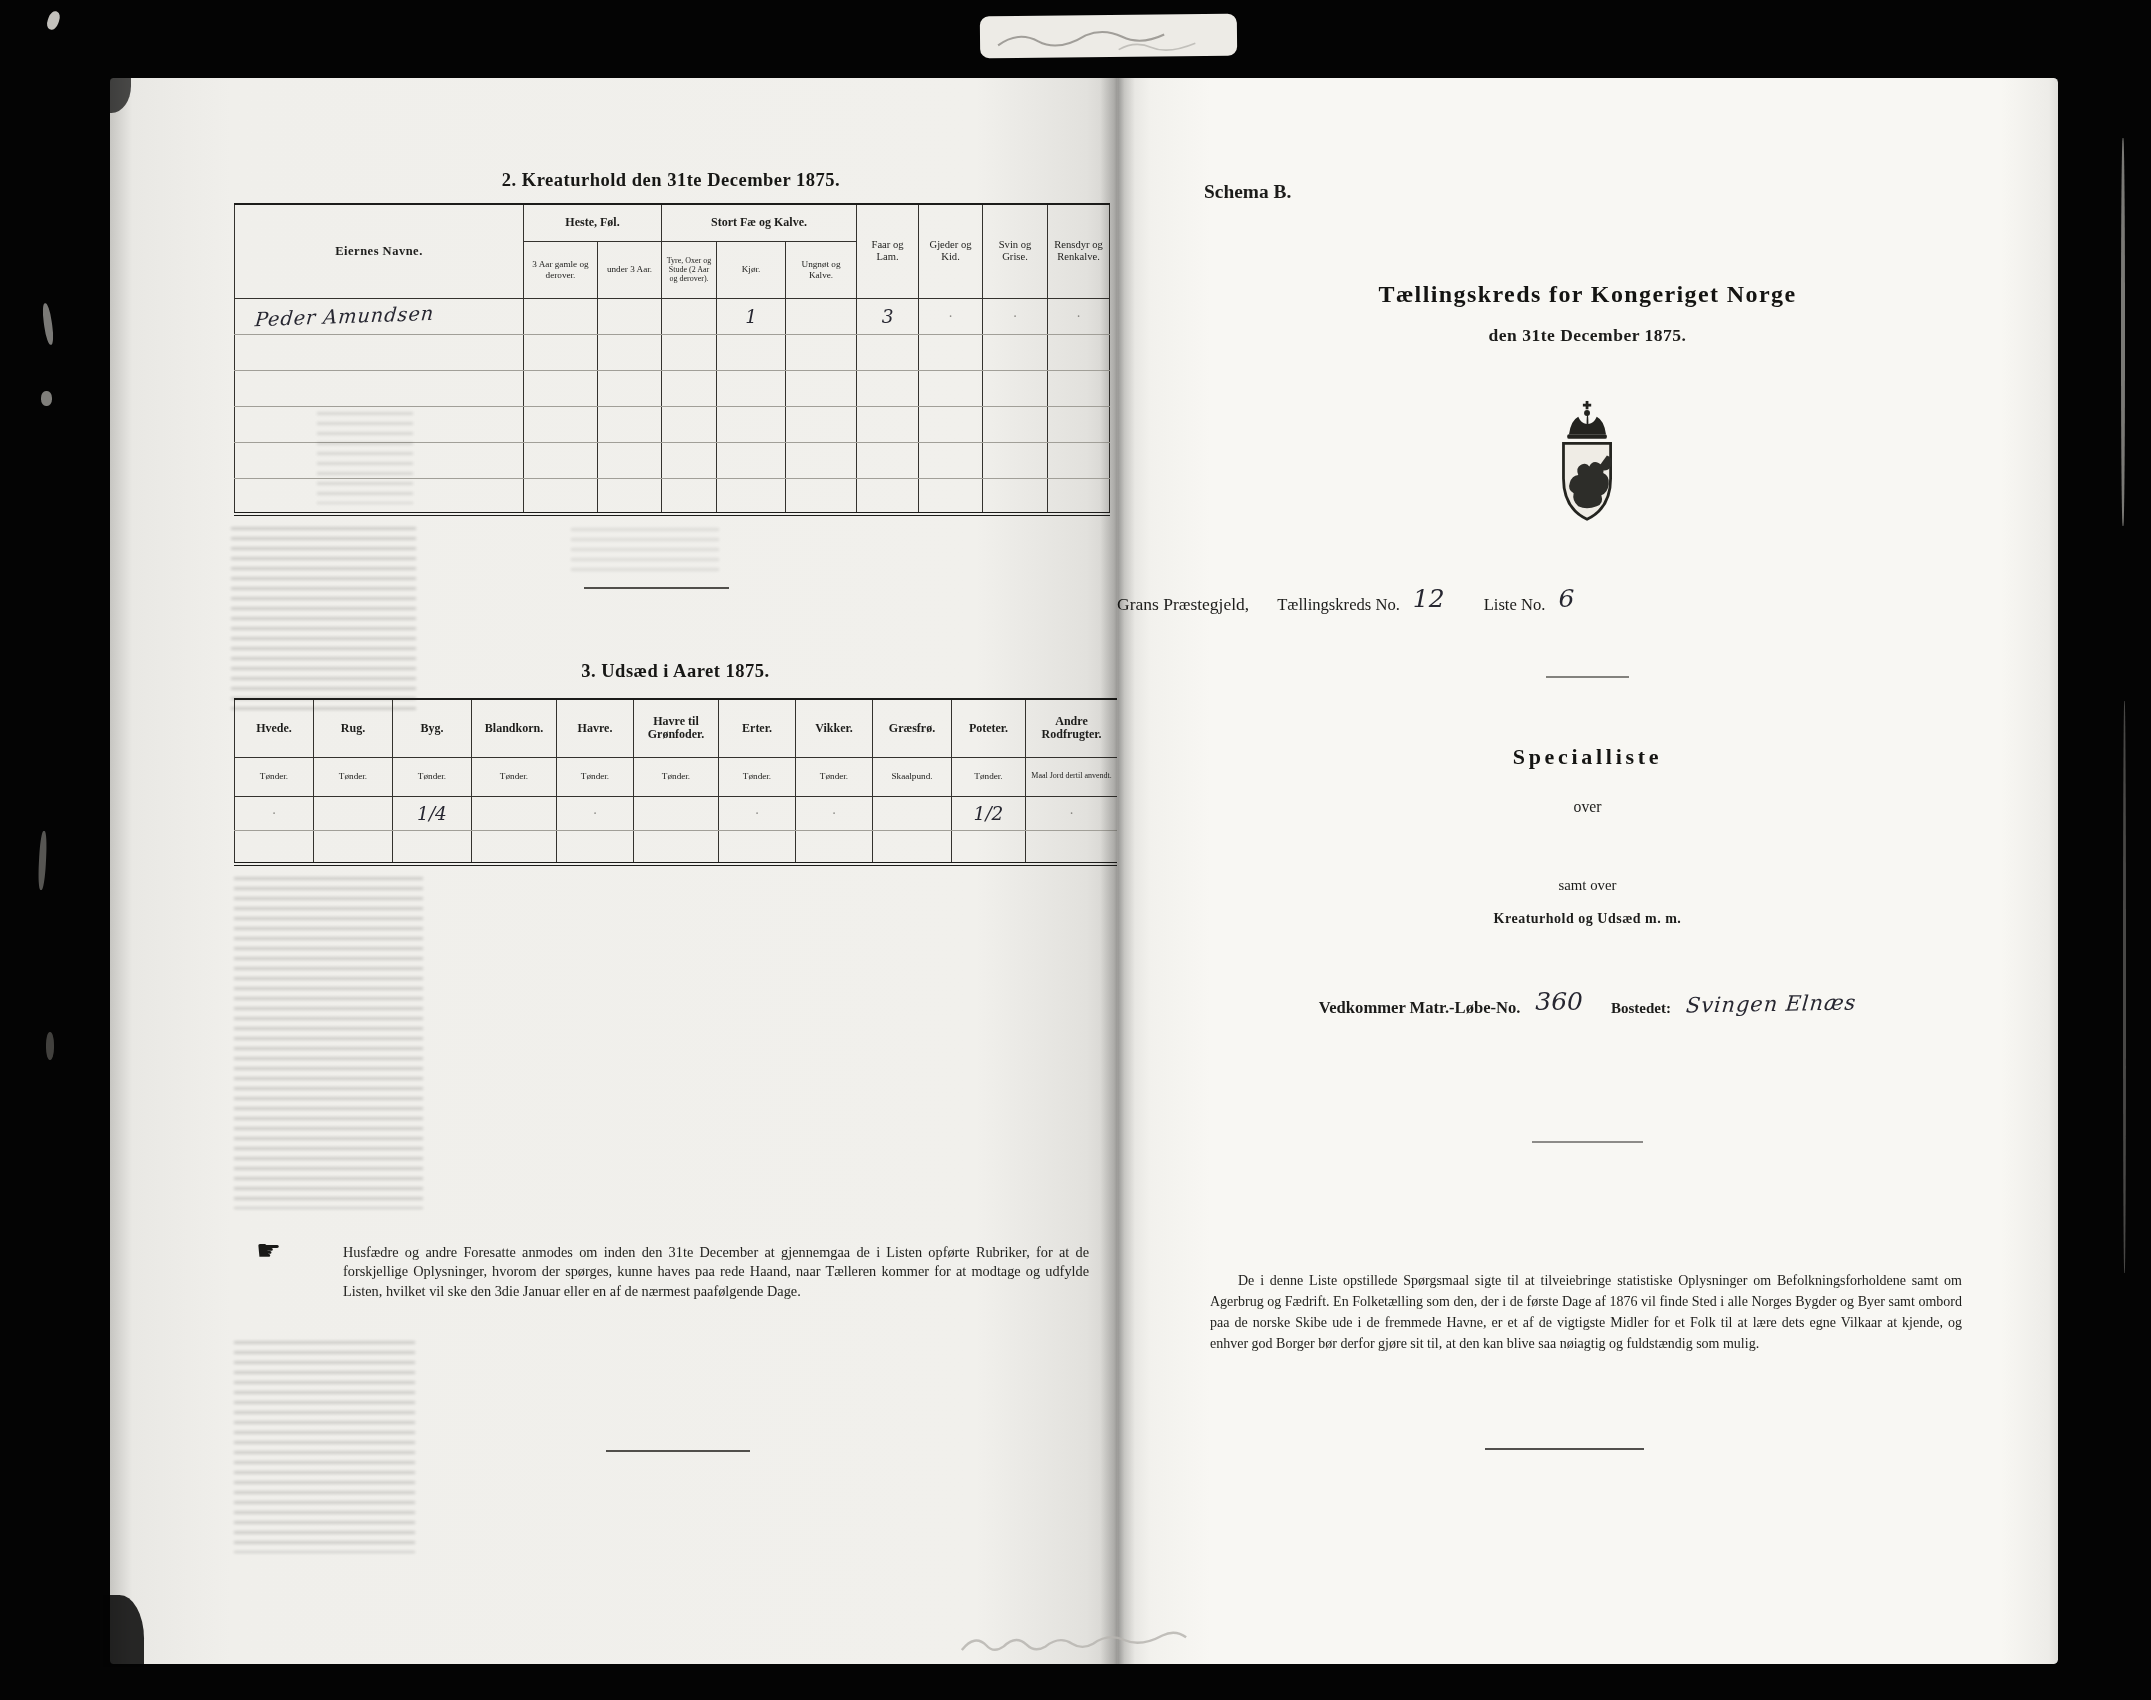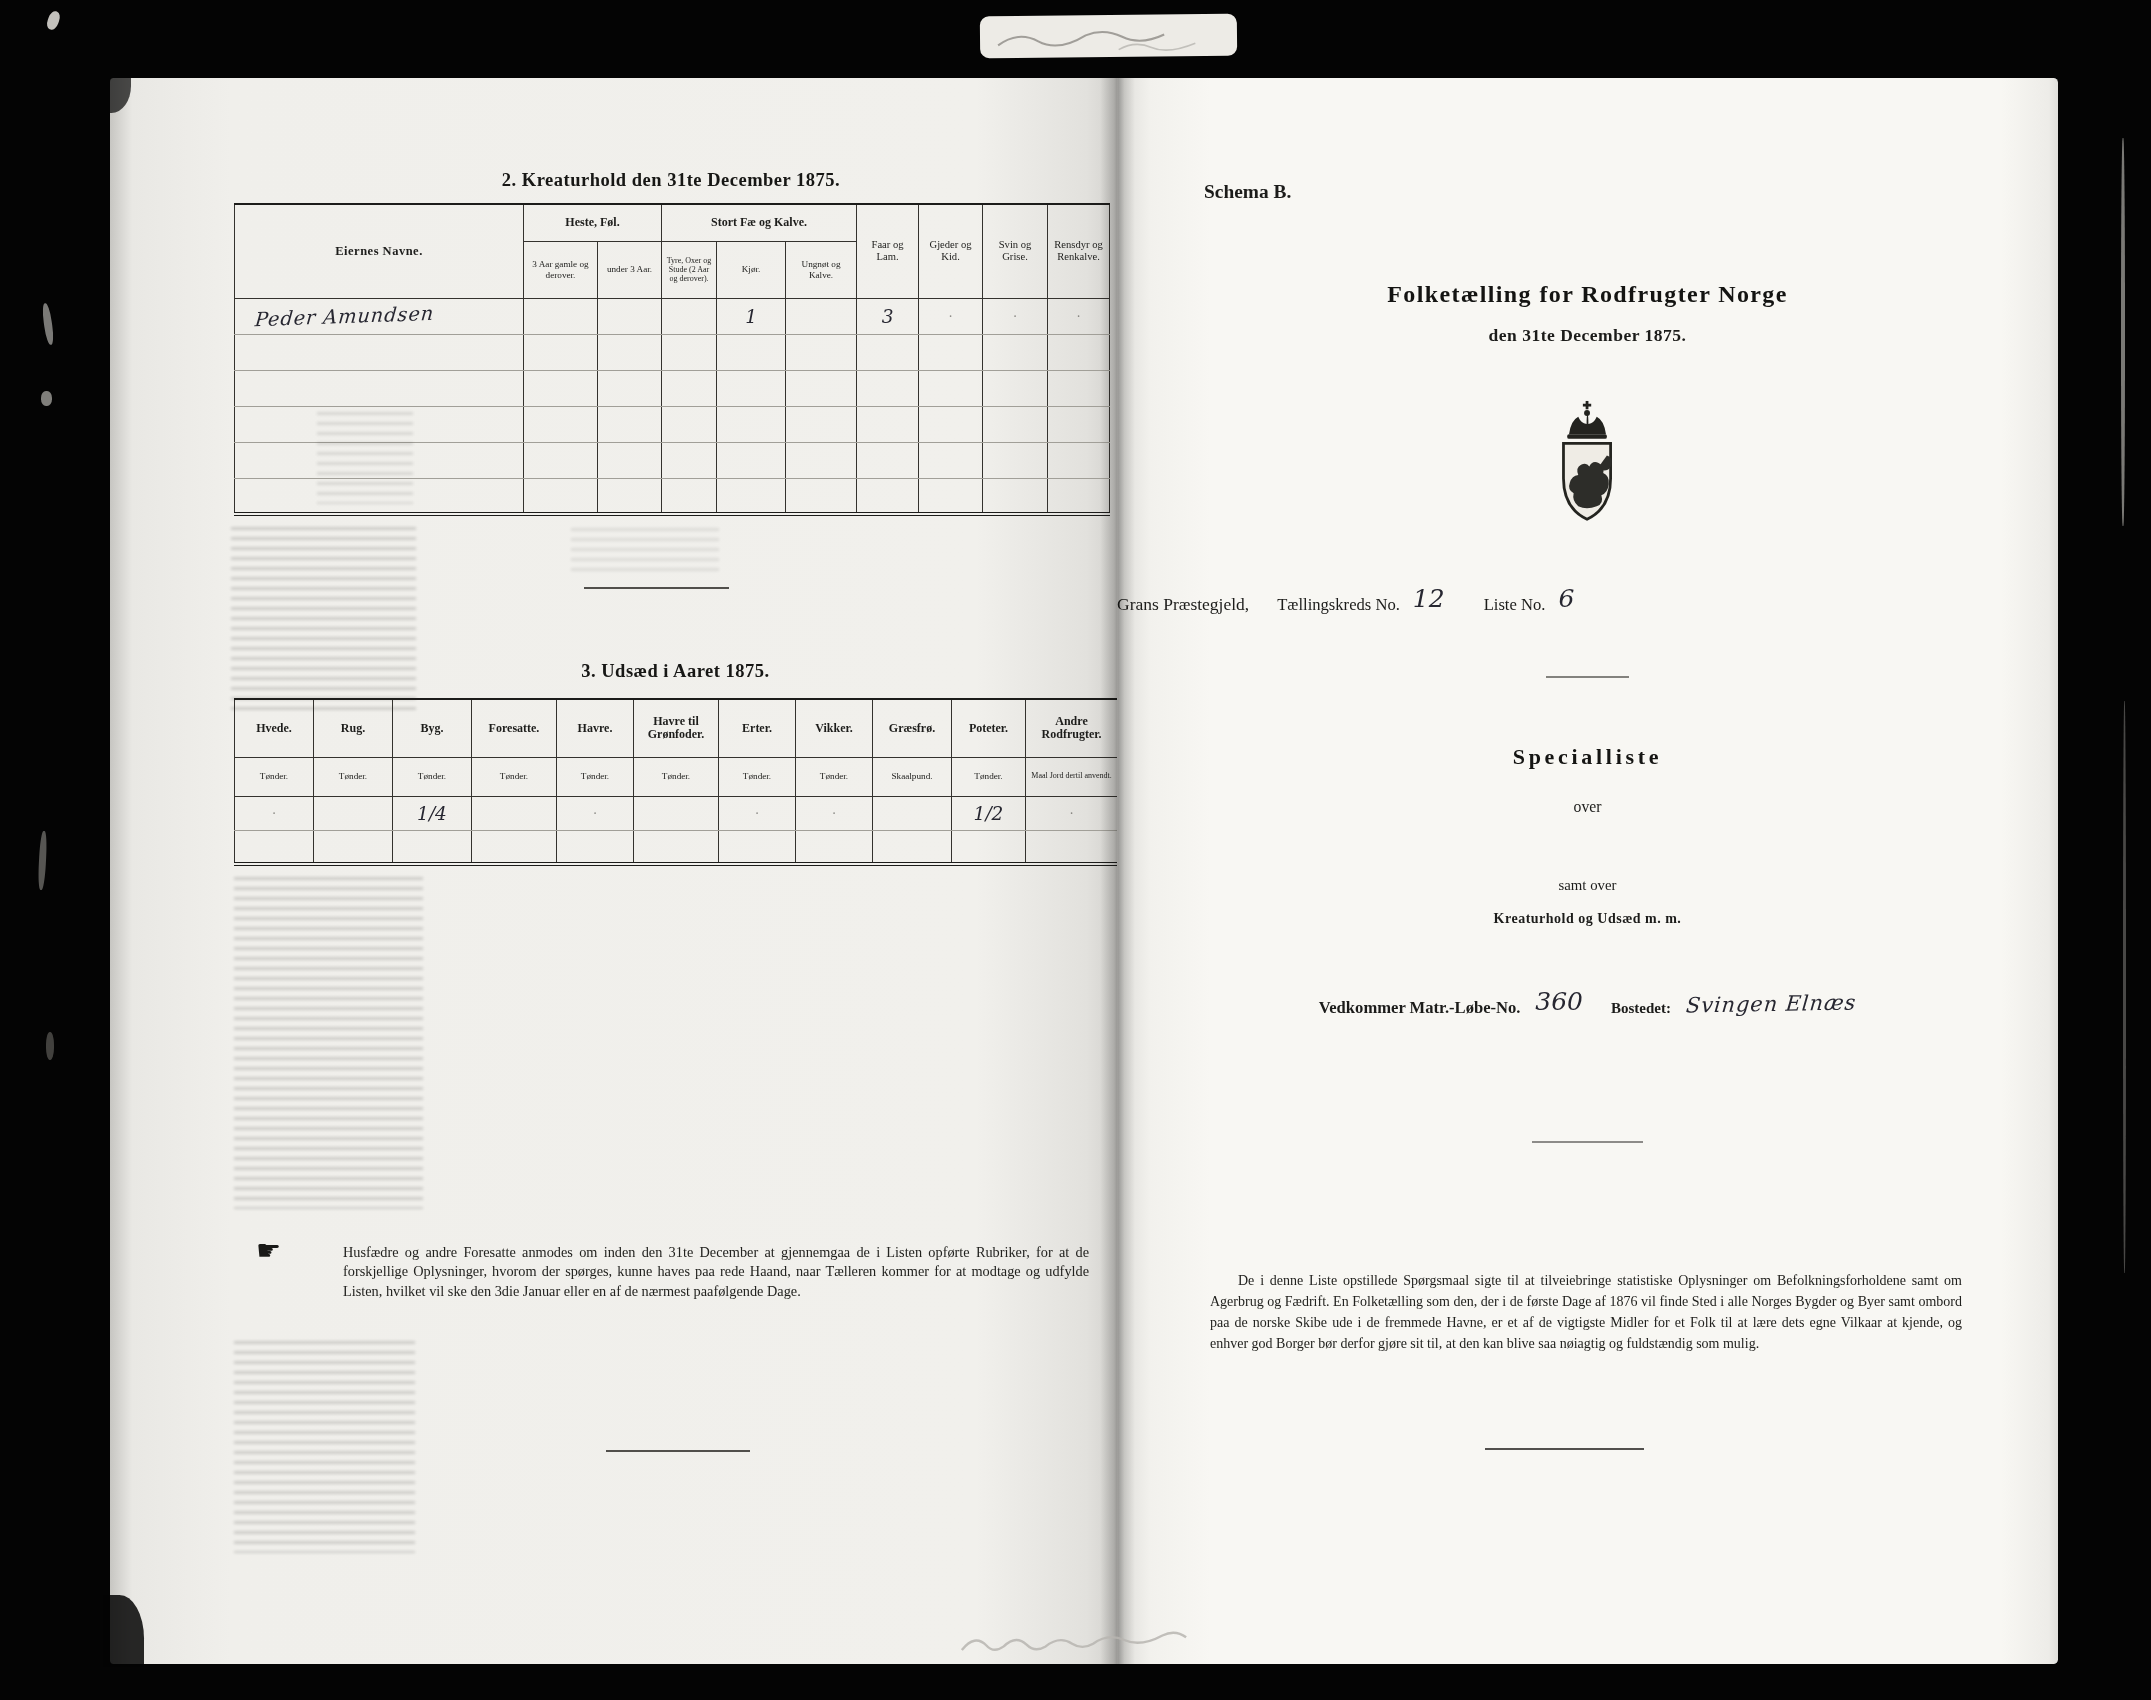--- a/index.html
+++ b/index.html
@@ -222,21 +222,21 @@
           <col style="width:77px">
         <col style="width:79px">
           <col style="width:74px">
           <col style="width:92px">
       </colgroup>
       <thead>
         <tr style="height:58px;">
           <th class="name">Hvede.</th>
           <th class="name">Rug.</th>
           <th class="name">Byg.</th>
-          <th class="name">Foresatte.</th>
+          <th class="name">Blandkorn.</th>
           <th class="name">Havre.</th>
           <th class="name">Havre til Grønfoder.</th>
           <th class="name">Erter.</th>
           <th class="name">Vikker.</th>
           <th class="name">Græsfrø.</th>
           <th class="name">Poteter.</th>
           <th class="name">Andre Rodfrugter.</th>
         </tr>
         <tr style="height:39px;">
           <th class="unit">Tønder.</th>
@@ -291,21 +291,21 @@
     <div class="ghost" style="left:207px; top:334px; width:96px; height:92px; opacity:.22;"></div>
     <div class="ghost" style="left:461px; top:450px; width:148px; height:48px; opacity:.18;"></div>
     <div class="ghost" style="left:124px; top:799px; width:189px; height:332px;"></div>
     <div class="ghost" style="left:124px; top:1263px; width:181px; height:212px;"></div>
   </div>
 
   <div class="page page-right">
 
     <div class="schema-label">Schema B.</div>
 
-    <div class="rp-block main-title">Folketælling for Rodfrugter Norge</div>
+    <div class="rp-block main-title">Tællingskreds for Kongeriget Norge</div>
     <div class="rp-block date-line">den 31te December 1875.</div>
 
     <div class="rp-block arms-wrap">
       <svg width="85" height="137" viewBox="0 0 92 148" aria-hidden="true">
         <g fill="#23231f">
           <rect x="44" y="2" width="3" height="9"></rect>
             <rect x="41" y="5" width="9" height="3"></rect>
           <circle cx="45.5" cy="15" r="3.2"></circle>
           <path d="M26 38 q2 -15 10 -19 q3 7 9 8 q0 -9 1 -12 q1 3 1 12 q6 -1 9 -8 q8 4 10 19 z"></path>
           <rect x="24" y="38" width="43" height="5" rx="2"></rect>

